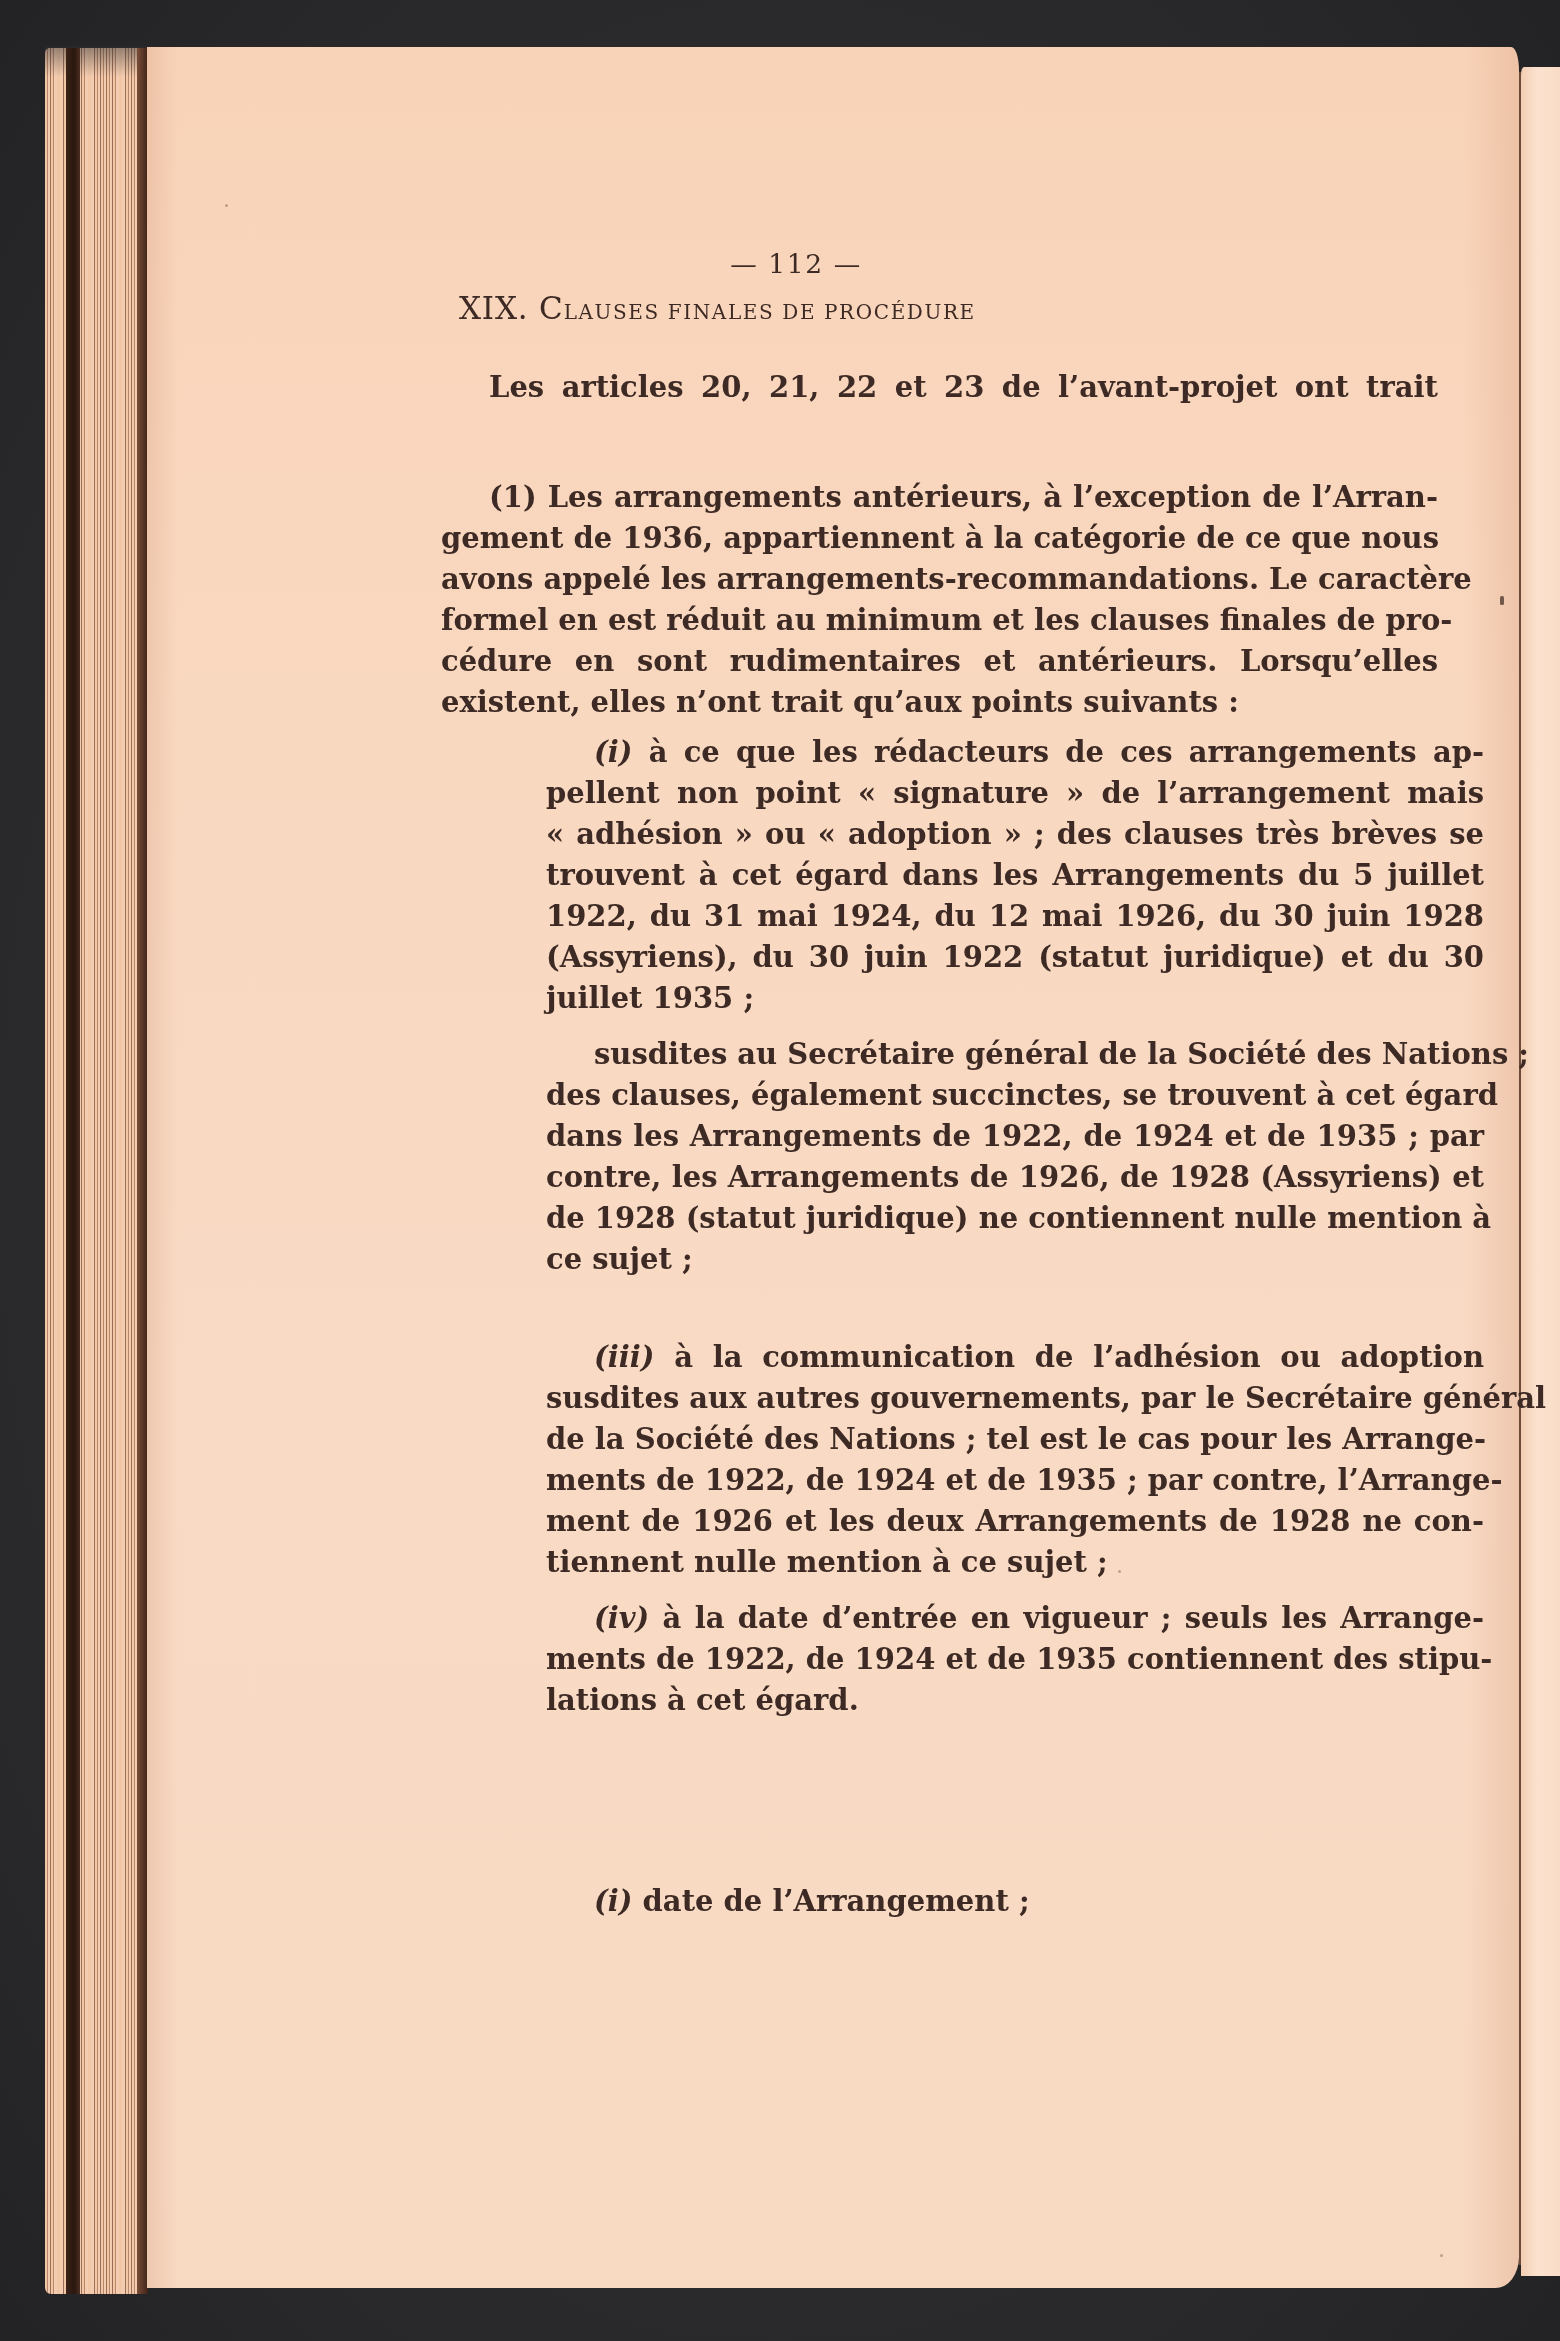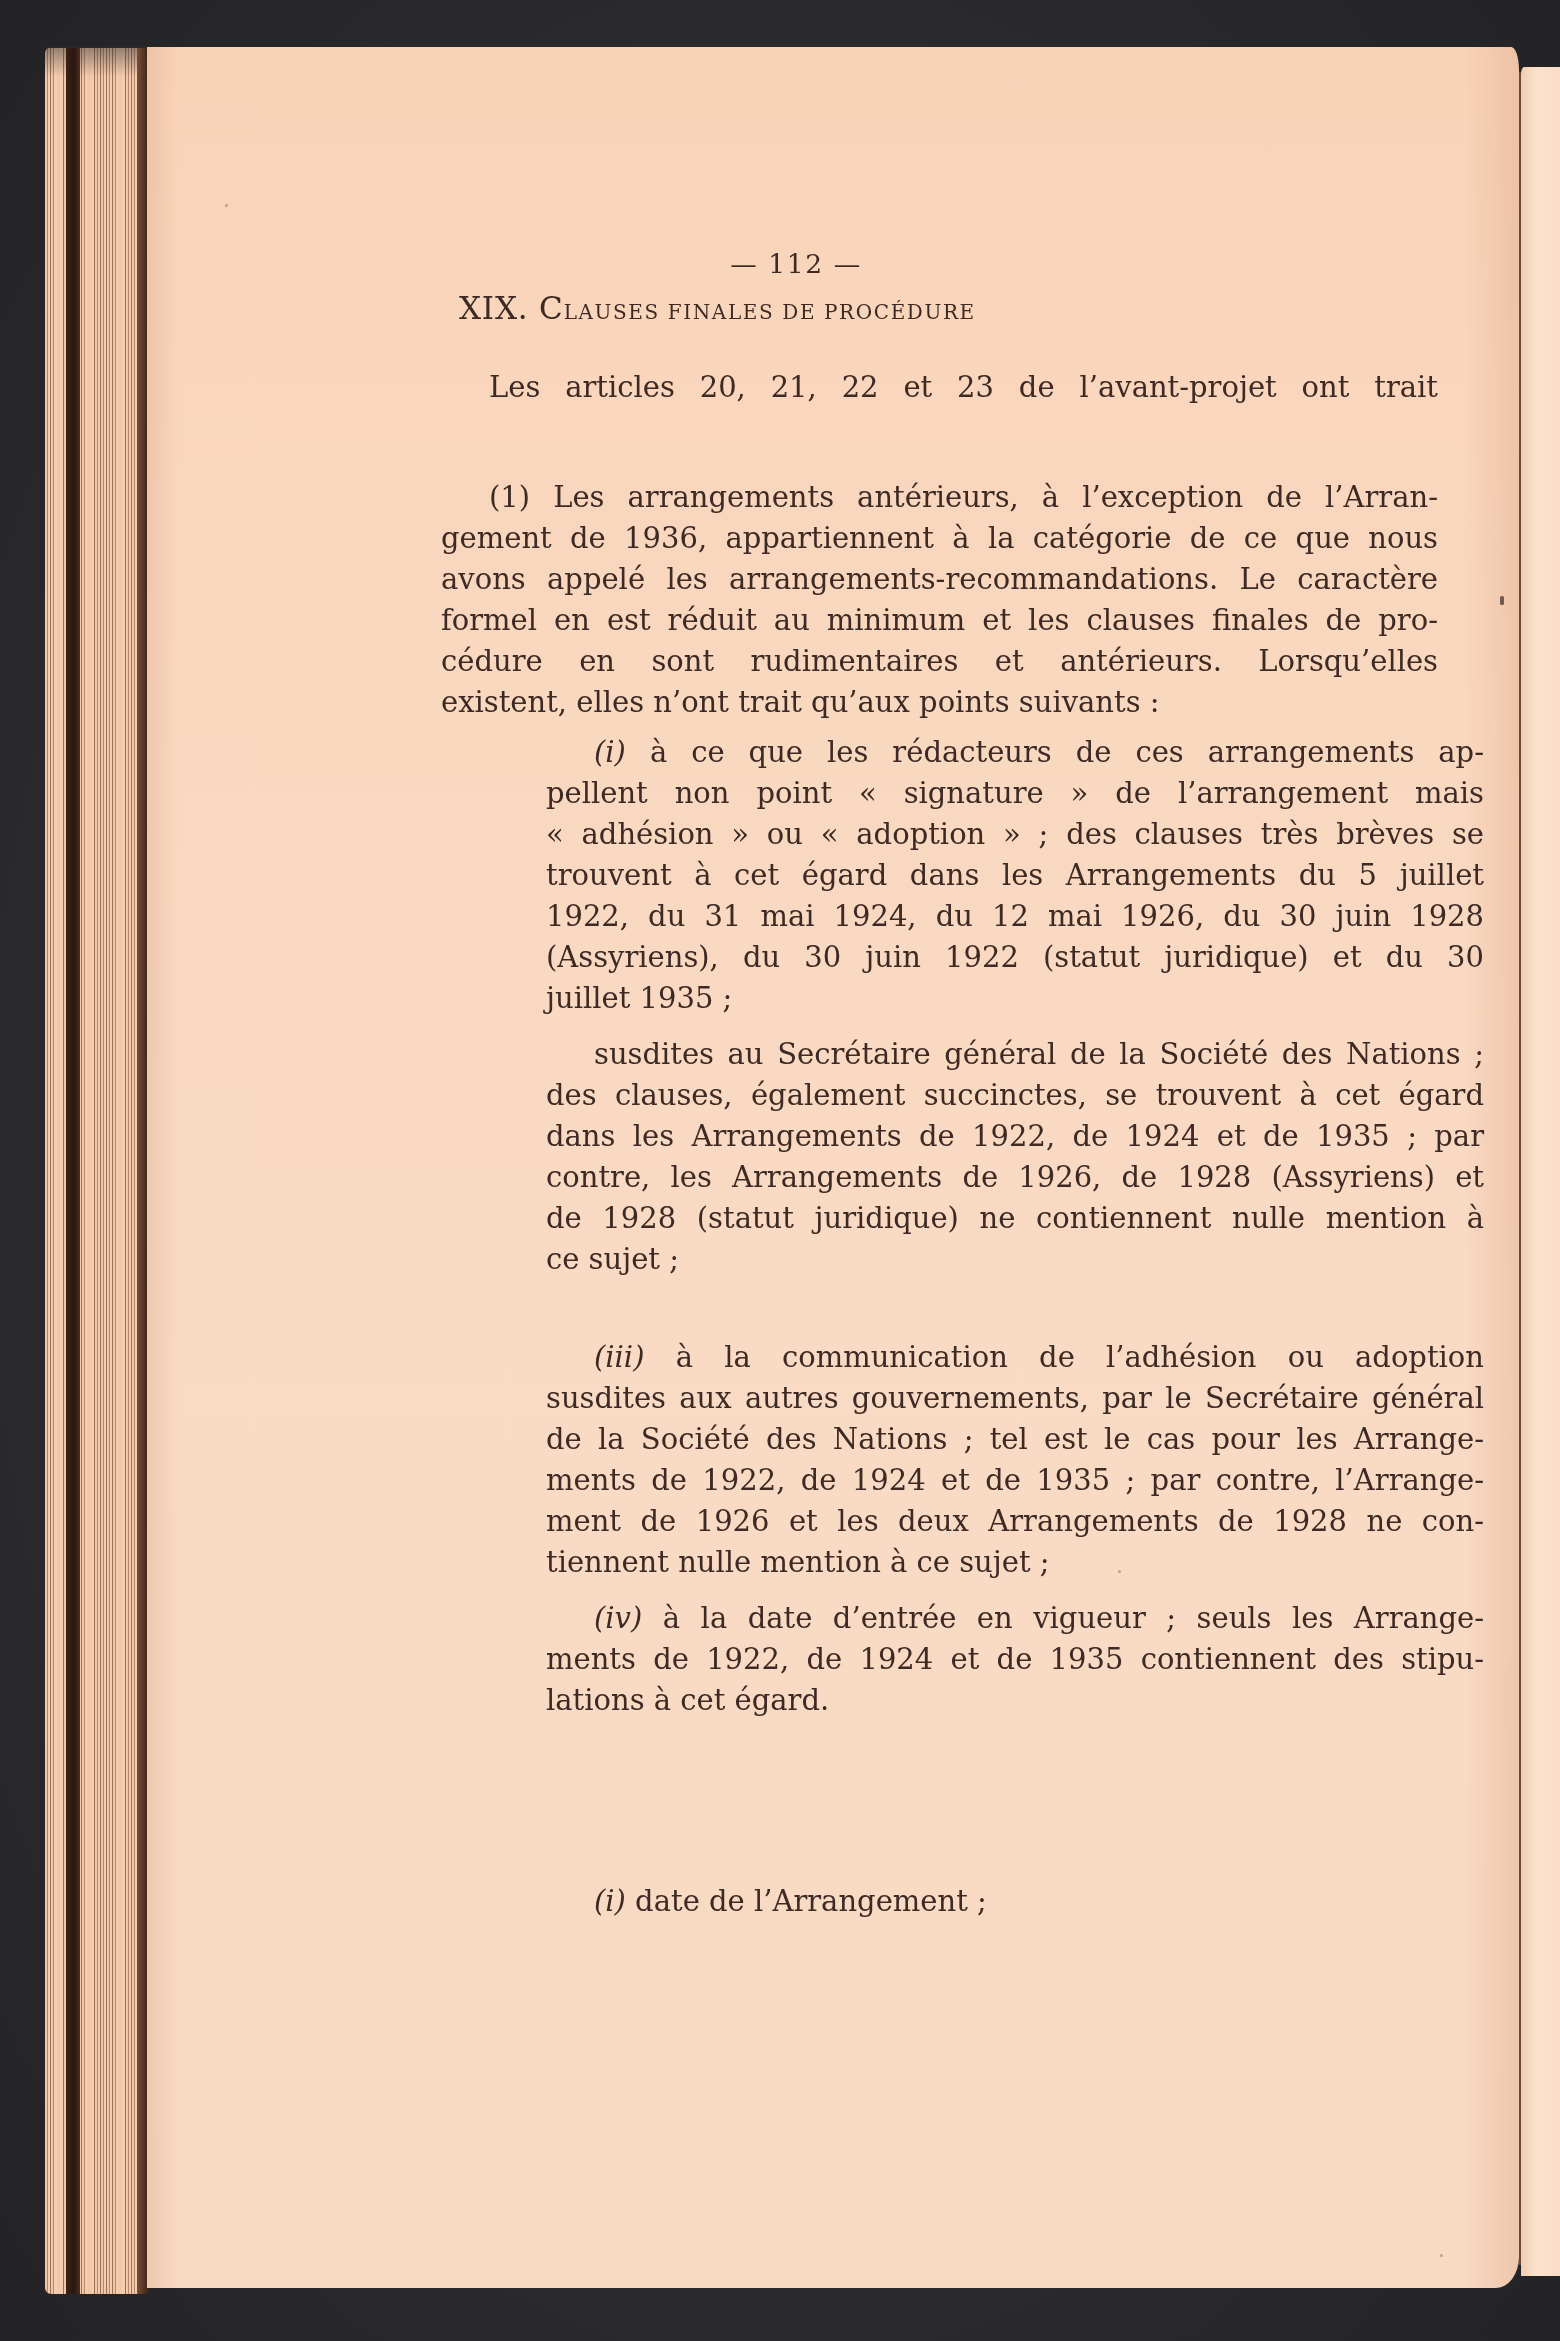--- a/index.html
+++ b/index.html
@@ -121,20 +121,21 @@
     }
     .block {
       position: absolute;
       left: 441px;
       width: 997px;
       font-size: 29px;
       line-height: 41px;
       text-align: justify;
       text-align-last: left;
       hyphens: manual;
+      font-weight: bold;
     }
     .block .line {
       display: block;
       text-align: justify;
       text-align-last: justify;
       white-space: nowrap;
       overflow: visible;
       letter-spacing: 0;
     }
     .block .line.last { text-align-last: left; }

